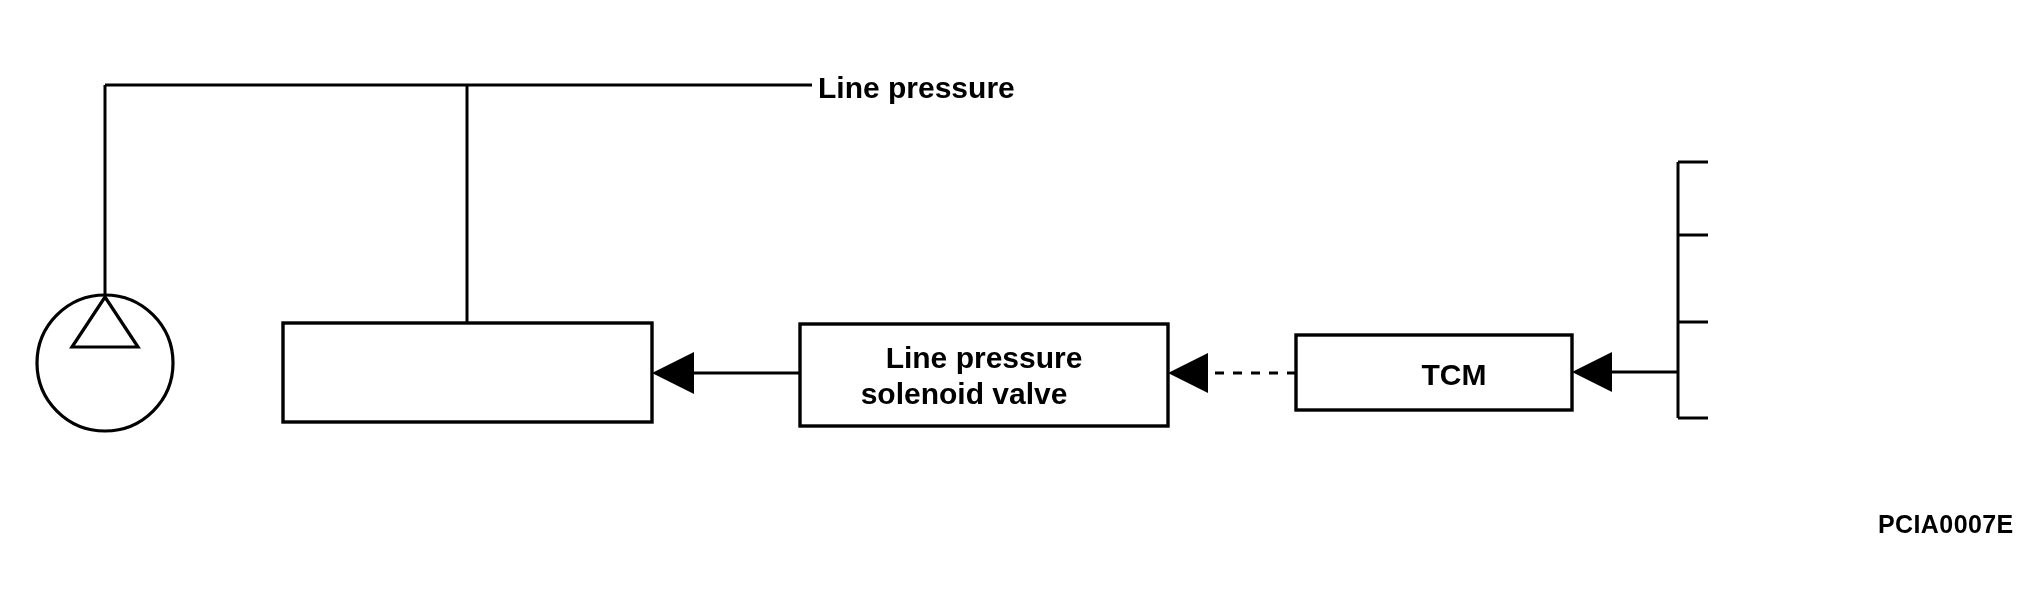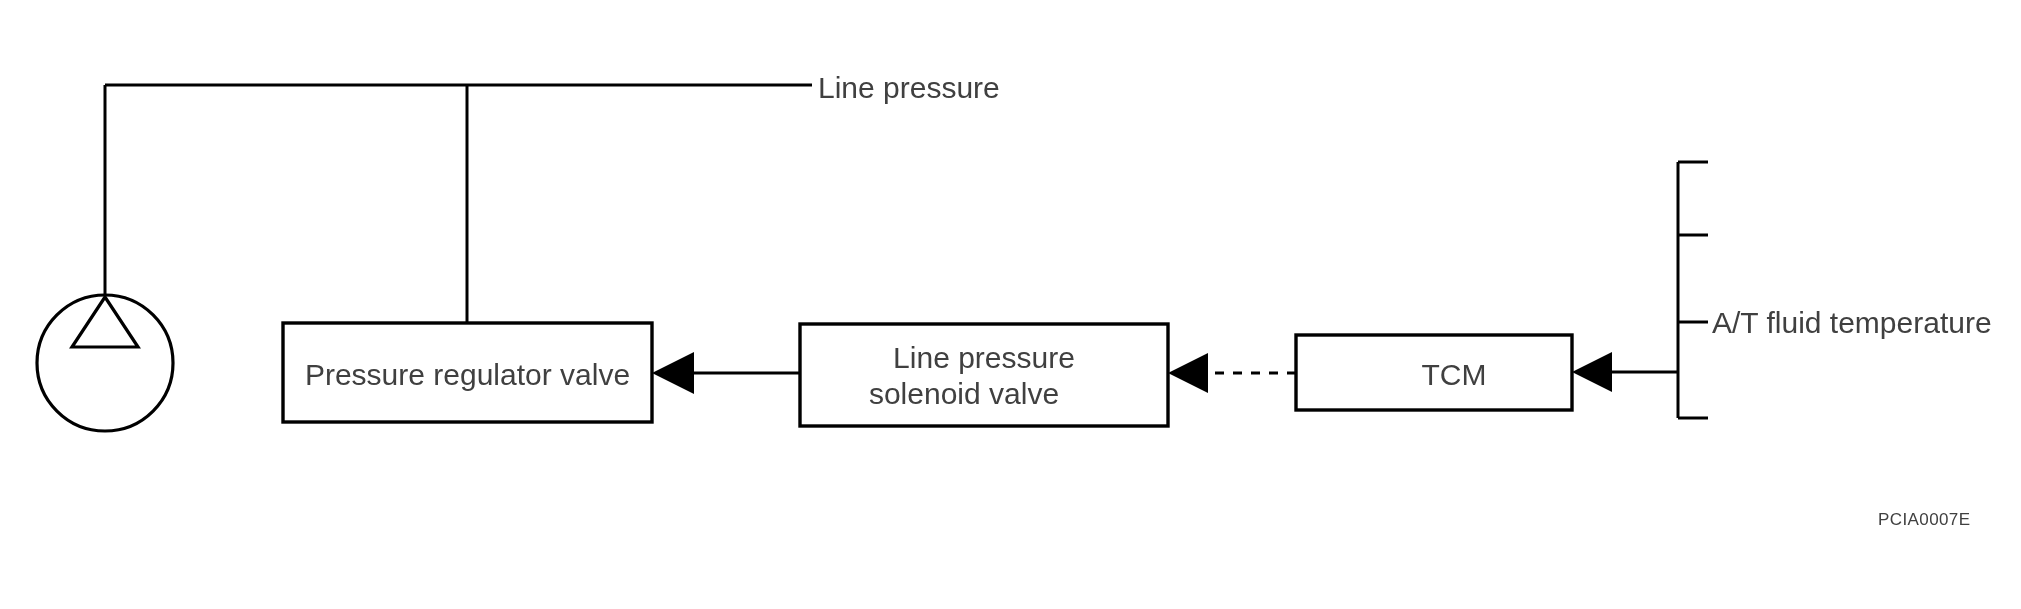--- a/index.html
+++ b/index.html
@@ -50,35 +50,36 @@
     stroke-width: 3.2;
   }
   .dg-arrowhead {
     fill: #000000;
     stroke: none;
   }
   .dg-text {
     position: absolute;
     white-space: pre;
     font-family: "Liberation Sans", sans-serif;
-    color: #404040;
+    color: #000000;
     line-height: 1.18;
+    font-weight: bold;
   }
   .lbl-box {
     font-size: 30px;
     text-align: center;
   }
   .lbl-side {
     font-size: 30px;
   }
   .lbl-top {
     font-size: 30px;
   }
   .lbl-code {
-    font-size: 17px;
+    font-size: 25px;
     letter-spacing: 0.4px;
   }
 </style>
 </head>
 <body>
 
 <div id="diagram-root">
 
   <svg id="diagram-svg" viewBox="0 0 2021 609" xmlns="http://www.w3.org/2000/svg">
 
@@ -122,24 +123,22 @@
       <path class="dg-line" d="M 1678 162 L 1708 162"></path>
       <path class="dg-line" d="M 1678 235 L 1708 235"></path>
       <path class="dg-line" d="M 1678 322 L 1708 322"></path>
       <path class="dg-line" d="M 1678 418 L 1708 418"></path>
     </g>
 
   </svg>
 
   <div class="dg-text lbl-top" style="left:818px; top:70px;">Line pressure</div>
 
-  <div class="dg-text lbl-box" style="left:283px; top:357px; width:369px;">Pressure regulator valve</div>
 
   <div class="dg-text lbl-box" style="left:800px; top:340px; width:368px;">Line pressure</div>
   <div class="dg-text lbl-box" style="left:800px; top:376px; width:328px;">solenoid valve</div>
 
   <div class="dg-text lbl-box" style="left:1296px; top:357px; width:316px;">TCM</div>
 
-  <div class="dg-text lbl-side" style="left:1712px; top:305px;">A/T fluid temperature</div>
 
   <div class="dg-text lbl-code" style="left:1878px; top:510px;">PCIA0007E</div>
 
 </div>
 
 </body></html>

